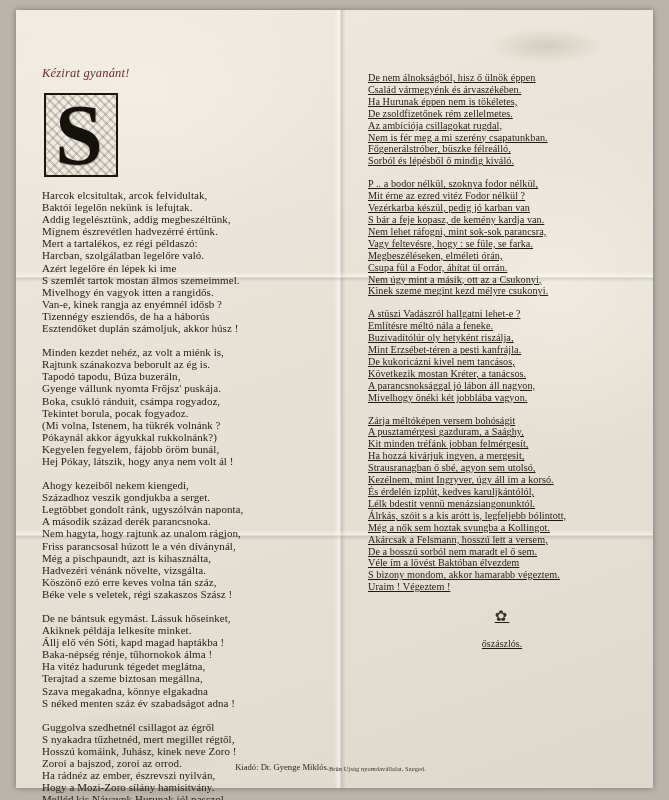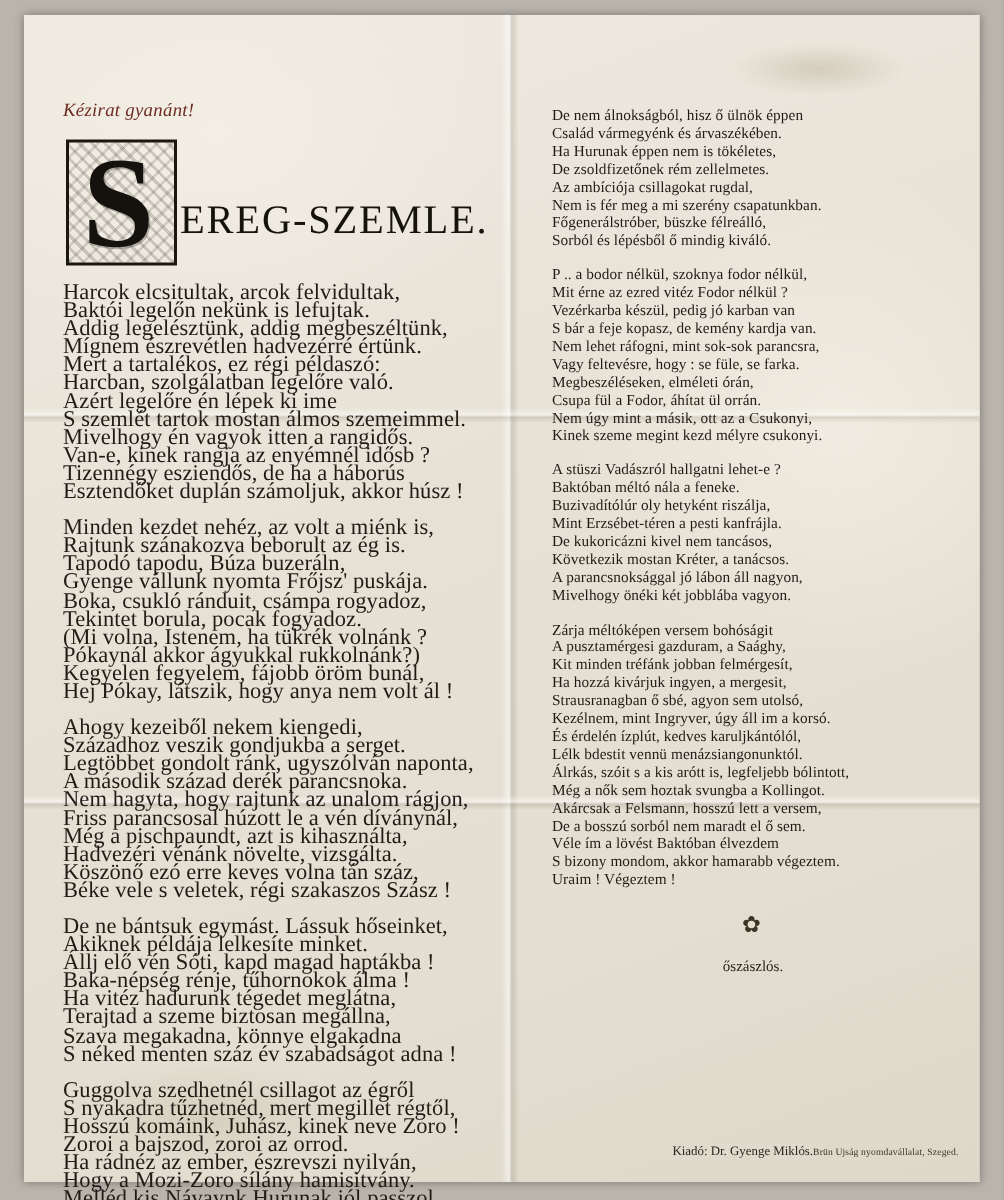--- a/index.html
+++ b/index.html
@@ -51,21 +51,21 @@
     position: absolute;
     pointer-events: none;
     border-radius: 50%;
   }
 
   .col {
     position: absolute;
     color: #1d1a14;
   }
   .col-left { left: 26px; top: 56px; width: 286px; }
-  .col-right { left: 352px; top: 62px; width: 268px; }
+  .col-right { left: 352px; top: 62px; width: 268px; text-decoration: underline; }
 
   .hdr-line {
     font-style: italic;
     font-size: 12.5px;
     color: #6d2b22;
     margin-bottom: 11px;
     letter-spacing: 0.2px;
   }
   .hdr-line.second { margin-bottom: 0; }
 
@@ -103,21 +103,21 @@
     top: 26px;
     font-size: 27px;
     letter-spacing: 1.2px;
     color: #16130d;
   }
 
   .stanza {
     margin-bottom: 12px;
   }
   .verse {
-    font-size: 15px;
+    font-size: 11px;
     line-height: 12.1px;
     white-space: pre;
     letter-spacing: 0.05px;
     color: #201c15;
   }
   .col-right .verse {
     font-size: 10.2px;
     line-height: 11.9px;
   }
   .col-right .stanza { margin-bottom: 11px; }
@@ -146,24 +146,24 @@
   }
   .sig-rank {
     font-size: 10px;
     margin-top: 2px;
     color: #2a2519;
   }
 
   .footer {
     position: absolute;
     left: 26px;
-    right: 14px;
+    right: 34px;
     bottom: 16px;
     display: flex;
-    justify-content: flex-end;
+    justify-content: center;
     align-items: flex-end;
   }
   .footer-left {
     font-size: 8.6px;
     color: #2b261b;
   }
   .footer-right {
     font-size: 6.4px;
     color: #3a3426;
     letter-spacing: 0.1px;
@@ -180,21 +180,20 @@
     <div class="fold fold-h" style="top:520px;"></div>
     <div class="stain" style="left:470px; top:18px; width:120px; height:36px; background:radial-gradient(ellipse at center, rgba(160,148,120,0.30), rgba(160,148,120,0) 70%);"></div>
     <div class="stain" style="left:20px; top:700px; width:200px; height:70px; background:radial-gradient(ellipse at center, rgba(170,158,128,0.22), rgba(170,158,128,0) 72%);"></div>
 
     <div class="col col-left">
       <div class="hdr-line">Kézirat gyanánt!</div>
 
       <div class="title-wrap">
         <div class="dropcap-box"></div>
         <div class="dropcap">S</div>
-        <div class="title-text">EREG-SZEMLE.</div>
       </div>
 
       <div class="stanza">
         <div class="verse">Harcok elcsitultak, arcok felvidultak,
 Baktói legelőn nekünk is lefujtak.
 Addig legelésztünk, addig megbeszéltünk,
 Mígnem észrevétlen hadvezérré értünk.
 Mert a tartalékos, ez régi példaszó:
 Harcban, szolgálatban legelőre való.
 Azért legelőre én lépek ki ime
@@ -268,21 +267,21 @@
 S bár a feje kopasz, de kemény kardja van.
 Nem lehet ráfogni, mint sok-sok parancsra,
 Vagy feltevésre, hogy : se füle, se farka.
 Megbeszéléseken, elméleti órán,
 Csupa fül a Fodor, áhítat ül orrán.
 Nem úgy mint a másik, ott az a Csukonyi,
 Kinek szeme megint kezd mélyre csukonyi.</div>
       </div>
       <div class="stanza">
         <div class="verse">A stüszi Vadászról hallgatni lehet-e ?
-Baktóban méltó nála a feneke.
+Említésre méltó nála a feneke.
 Buzivadítólúr oly hetyként riszálja,
 Mint Erzsébet-téren a pesti kanfrájla.
 De kukoricázni kivel nem tancásos,
 Következik mostan Kréter, a tanácsos.
 A parancsnoksággal jó lábon áll nagyon,
 Mivelhogy önéki két jobblába vagyon.</div>
       </div>
       <div class="stanza">
         <div class="verse">Zárja méltóképen versem bohóságit
 A pusztamérgesi gazduram, a Saághy,

